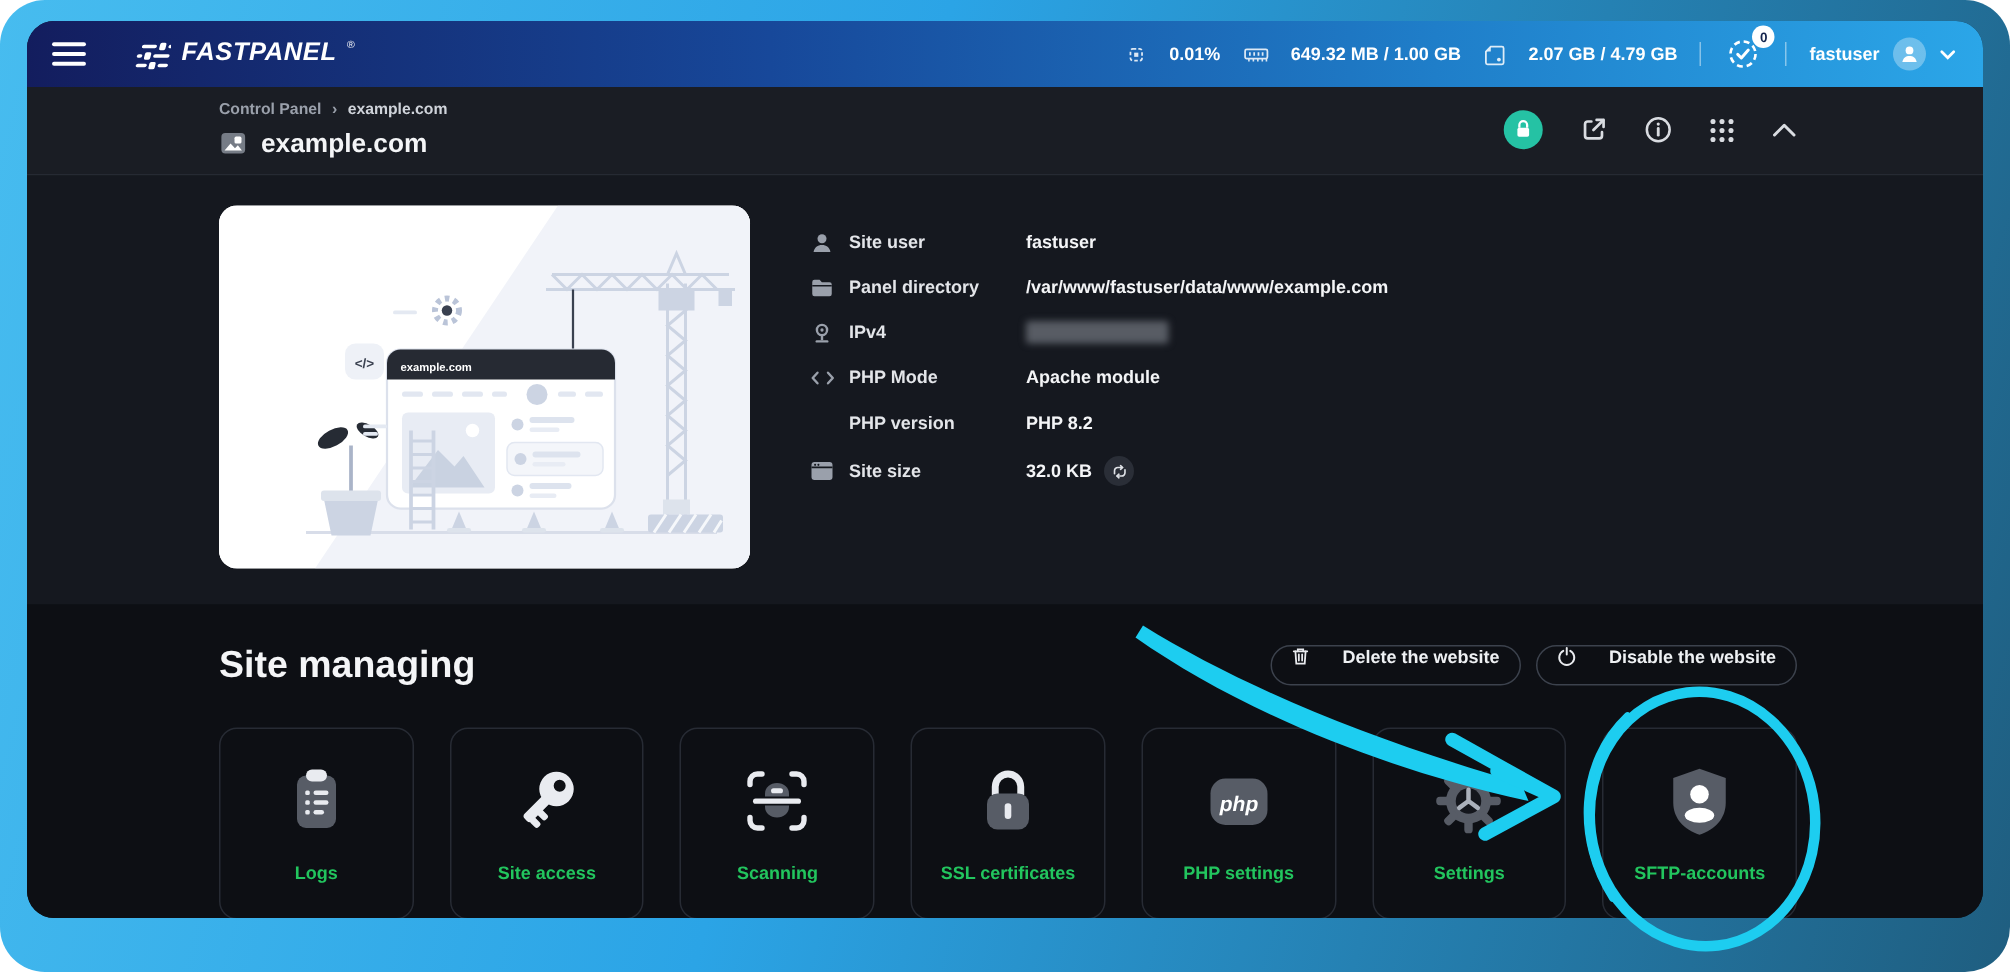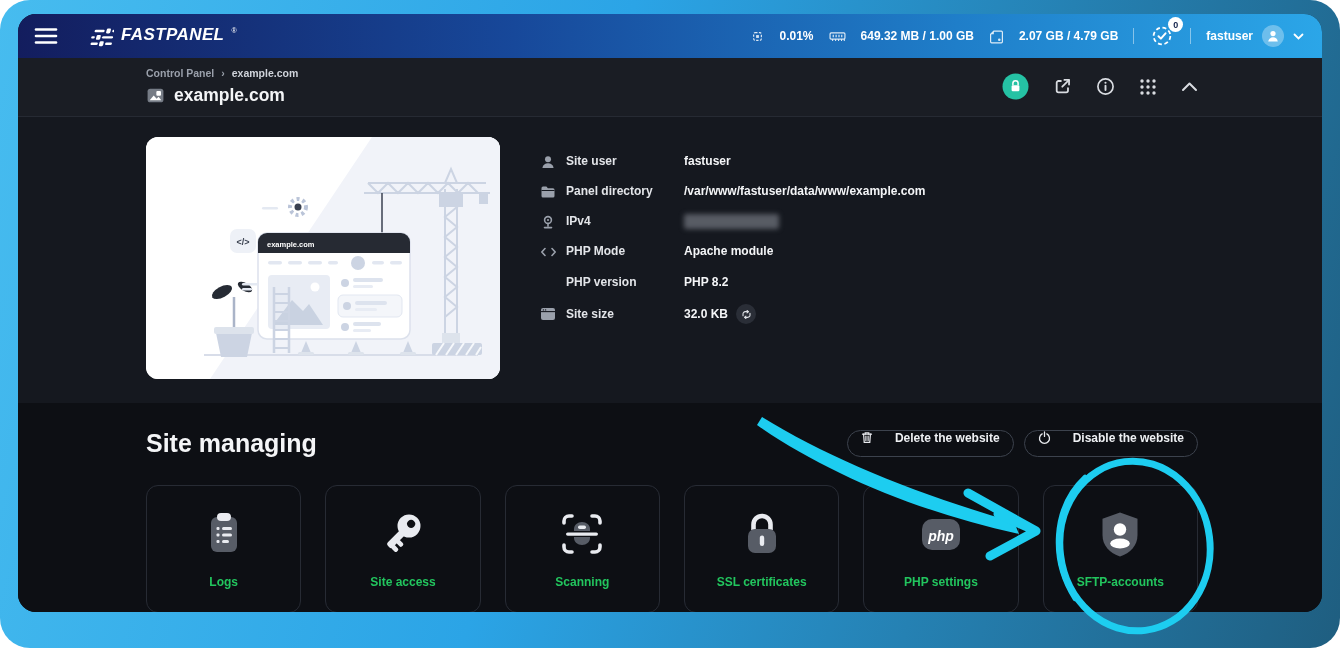--- a/index.html
+++ b/index.html
@@ -485,20 +485,40 @@
           <svg viewBox="0 0 56 56" width="56" height="56">
                 <rect x="9" y="13" width="38" height="31" rx="10" fill="#575c66"></rect>
                 <text x="28" y="34.5" text-anchor="middle" font-family="Liberation Sans, sans-serif" font-size="14" font-style="italic" font-weight="bold" fill="#ffffff">php</text>
               </svg>
         </span>
         <span class="tile-label">PHP settings</span>
       </div>
       <div class="tile">
         <span class="tile-icon">
           <svg viewBox="0 0 56 56" width="56" height="56">
+                <g fill="#575c66">
+                  <circle cx="28" cy="28" r="15"></circle>
+                  <rect x="25.2" y="6.5" width="5.6" height="10" rx="2.4"></rect>
+                  <rect x="25.2" y="6.5" width="5.6" height="10" rx="2.4" transform="rotate(45 28 28)"></rect>
+                  <rect x="25.2" y="6.5" width="5.6" height="10" rx="2.4" transform="rotate(90 28 28)"></rect>
+                  <rect x="25.2" y="6.5" width="5.6" height="10" rx="2.4" transform="rotate(135 28 28)"></rect>
+                  <rect x="25.2" y="6.5" width="5.6" height="10" rx="2.4" transform="rotate(180 28 28)"></rect>
+                  <rect x="25.2" y="6.5" width="5.6" height="10" rx="2.4" transform="rotate(225 28 28)"></rect>
+                  <rect x="25.2" y="6.5" width="5.6" height="10" rx="2.4" transform="rotate(270 28 28)"></rect>
+                  <rect x="25.2" y="6.5" width="5.6" height="10" rx="2.4" transform="rotate(315 28 28)"></rect>
+                </g>
+                <circle cx="28" cy="28" r="8.5" fill="#14161c"></circle>
+                <path d="M28 20.5v7.5 M28 28l-6.2 4.6 M28 28l6.2 4.6" stroke="#aab0ba" stroke-width="3" stroke-linecap="round" fill="none"></path>
+              </svg>
+        </span>
+        <span class="tile-label">Settings</span>
+      </div>
+      <div class="tile">
+        <span class="tile-icon">
+          <svg viewBox="0 0 56 56" width="56" height="56">
                 <path d="M28 6.5l17.5 6.2V29c0 10.8-7.2 18-17.5 21.5C17.7 47 10.5 39.8 10.5 29V12.7z" fill="#575c66"></path>
                 <circle cx="28" cy="23.5" r="6.2" fill="#ffffff"></circle>
                 <ellipse cx="28" cy="37.5" rx="9.8" ry="5" fill="#ffffff"></ellipse>
               </svg>
         </span>
         <span class="tile-label">SFTP-accounts</span>
       </div>
     </div>
   </div>
 

